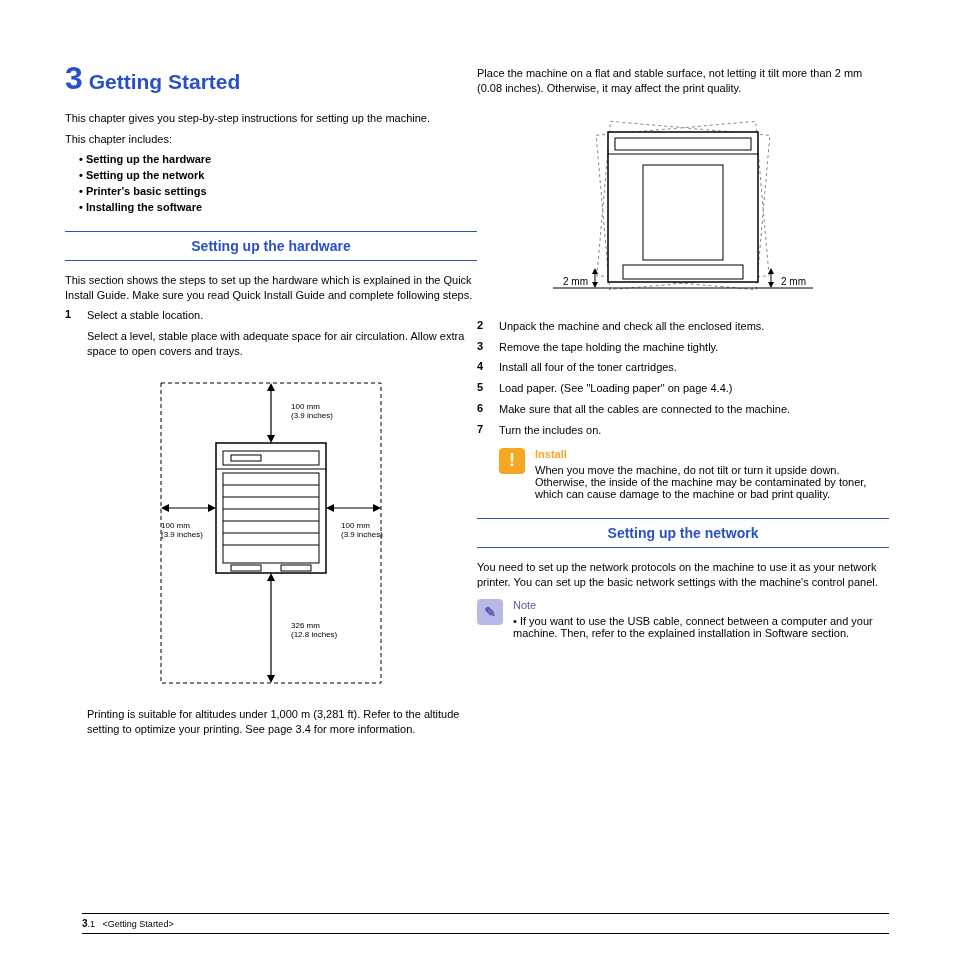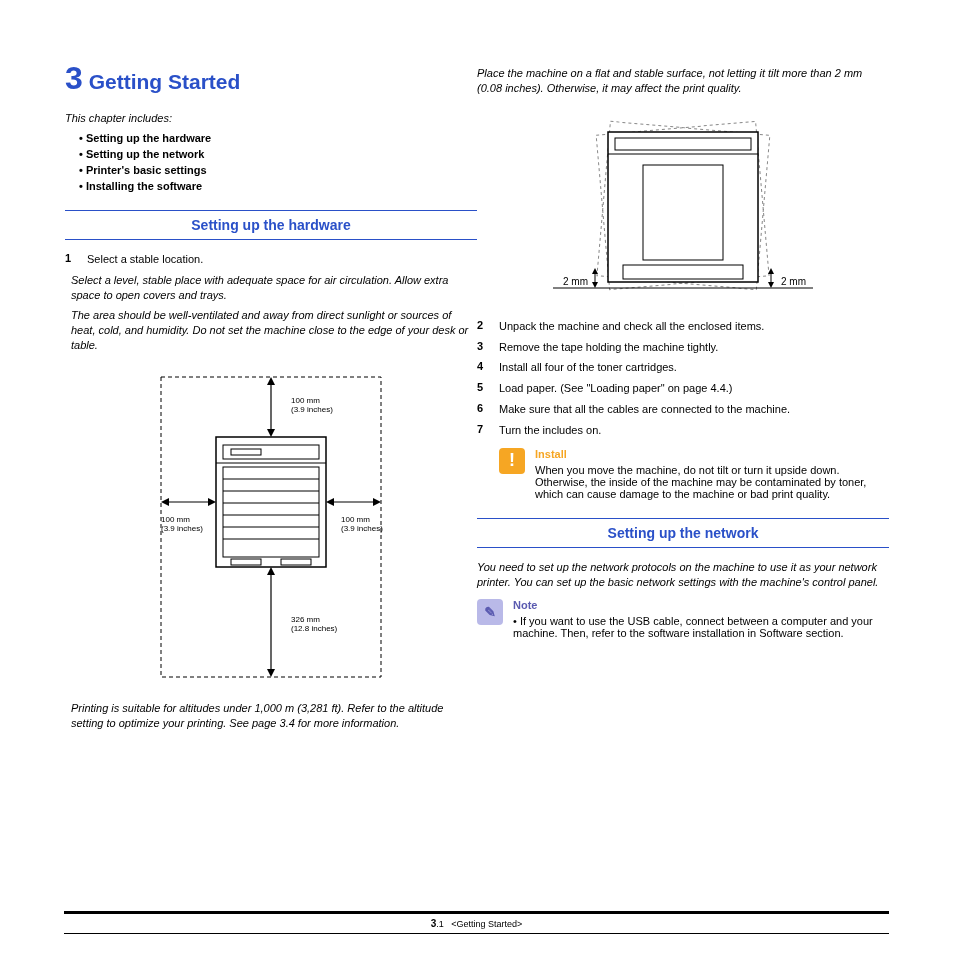--- a/index.html
+++ b/index.html
@@ -38,96 +38,96 @@
   .section-heading {
     color: #2a50c8;
     font-size: 14px;
     font-weight: bold;
     text-align: center;
     border-top: 1px solid #2a50c8;
     border-bottom: 1px solid #2a50c8;
     padding: 6px 0;
     margin: 18px 0 12px 0;
   }
-  p { margin: 6px 0; line-height: 1.35; font-style: italic; }
+  p { margin: 6px 0; line-height: 1.35; }
   ul.contents {
     list-style: none;
     padding-left: 14px;
     margin: 4px 0 8px 0;
   }
   ul.contents li {
     font-weight: bold;
     margin: 4px 0;
   }
   ul.contents li::before {
     content: "• ";
     font-weight: bold;
   }
   .step-row { display: flex; margin: 6px 0; }
   .step-num { width: 22px; font-weight: bold; flex: none; }
   .step-text { flex: 1; line-height: 1.35; }
-  .sub-para { margin-left: 6px; margin-top: 6px; margin-bottom:6px; line-height:1.35;}
+  .sub-para { margin-left: 22px; margin-top: 6px; margin-bottom:6px; line-height:1.35;}
   .diagram {
     margin: 14px auto 14px auto;
   }
   .diagram svg { display:block; margin:0 auto; }
   .callout {
     display: flex;
     gap: 10px;
     margin: 10px 0 10px 22px;
   }
   .callout-icon {
     width: 26px; height: 26px; flex:none;
     border-radius: 4px;
     display:flex; align-items:center; justify-content:center;
     font-size:18px; font-weight:bold; color:#fff;
   }
   .caution-icon { background:#f6a623; }
   .note-icon { background:#b9b9e8; color:#5a5ab0; font-size:14px;}
   .callout-body { flex:1; }
   .callout-title-caution { color:#f6a623; font-weight:bold; margin-bottom:4px;}
-  .callout-title-note { color:#5a5ab0; font-weight:bold; margin-bottom:4px;}
+  .callout-title-note { color:#5a5ab0; font-weight:normal; margin-bottom:4px;}
   .footer {
     position:absolute;
-    left:64px; right:65px; bottom:20px;
-    border-top:3px solid #000000;
+    left:82px; right:65px; bottom:20px;
+    border-top:1px solid #000000;
     border-bottom:1px solid #000;
-    text-align:center;
     font-size:9px;
     padding:4px 0;
   }
   .footer .pn { font-weight:bold; font-size:10px;}
 </style>
 </head>
 <body>
 
 <div class="page">
   <div class="cols">
 
     <div class="col">
       <div class="chapter-title">
         <span class="chapter-number">3</span>
         <span>Getting Started</span>
       </div>
+      <p>This chapter gives you step-by-step instructions for setting up the machine.</p>
       <p>This chapter includes:</p>
       <ul class="contents">
         <li>Setting up the hardware</li>
         <li>Setting up the network</li>
         <li>Printer's basic settings</li>
         <li>Installing the software</li>
       </ul>
 
       <div class="section-heading">Setting up the hardware</div>
+      <p>This section shows the steps to set up the hardware which is explained in the Quick Install Guide. Make sure you read Quick Install Guide and complete following steps.</p>
 
       <div class="step-row">
         <div class="step-num">1</div>
         <div class="step-text">Select a stable location.</div>
       </div>
       <p class="sub-para">Select a level, stable place with adequate space for air circulation. Allow extra space to open covers and trays.</p>
-      <p class="sub-para">The area should be well-ventilated and away from direct sunlight or sources of heat, cold, and humidity. Do not set the machine close to the edge of your desk or table.</p>
 
       <div class="diagram">
         <svg width="280" height="320" viewBox="0 0 280 320">
 
           <rect x="30" y="10" width="220" height="300" fill="none" stroke="#000" stroke-dasharray="4,3"></rect>
 
           <rect x="85" y="70" width="110" height="130" fill="#fff" stroke="#000" stroke-width="1.5"></rect>
           <rect x="92" y="78" width="96" height="14" fill="none" stroke="#000"></rect>
           <rect x="100" y="82" width="30" height="6" fill="none" stroke="#000"></rect>
           <line x1="85" y1="96" x2="195" y2="96" stroke="#000"></line>
@@ -229,21 +229,21 @@
         </div>
       </div>
 
       <div class="section-heading">Setting up the network</div>
       <p>You need to set up the network protocols on the machine to use it as your network printer. You can set up the basic network settings with the machine's control panel.</p>
 
       <div class="callout" style="margin-left:0">
         <div class="callout-icon note-icon">✎</div>
         <div class="callout-body">
           <div class="callout-title-note">Note</div>
-          <div>• <span>If you want to use the USB cable, connect between a computer and your machine. Then, refer to the software installation in Software section.</span></div>
+          <div>• <span>If you want to use the USB cable, connect between a computer and your machine. Then, refer to the explained installation in Software section.</span></div>
         </div>
       </div>
     </div>
   </div>
 
   <div class="footer">
     <span class="pn">3</span><span>.1</span>
     &nbsp;&nbsp;<span>&lt;Getting Started&gt;</span>
   </div>
 </div>

